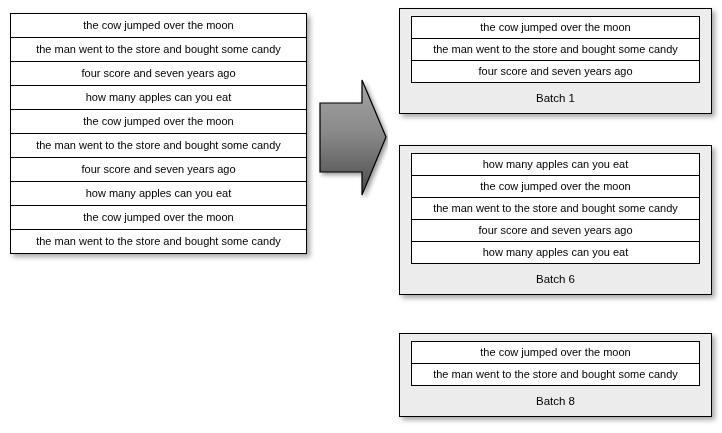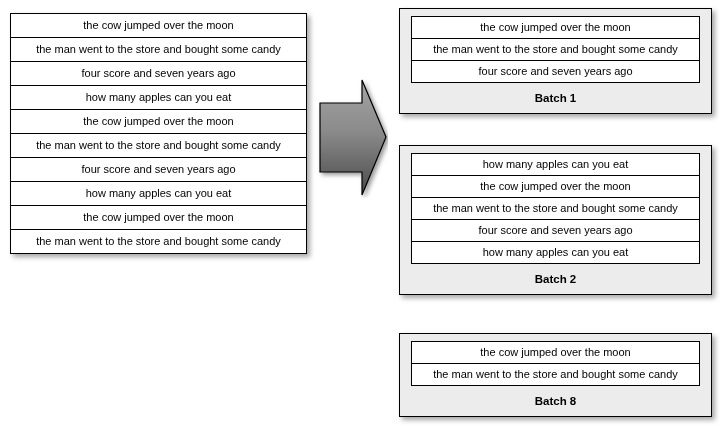--- a/index.html
+++ b/index.html
@@ -74,21 +74,21 @@
     background: #ffffff;
     white-space: nowrap;
     overflow: hidden;
   }
   .batch-table .row:last-child {
     border-bottom: none;
   }
   .batch-label {
     text-align: center;
     font-size: 11.5px;
-    font-weight: bold;
+    font-weight: normal;
     padding: 9px 0 9px 0;
     color: #000000;
   }
 
   #batch-1 { top: 8px; }
   #batch-2 { top: 145px; }
   #batch-3 { top: 333px; }
 </style>
 </head>
 <body>
@@ -130,21 +130,21 @@
 </div>
 
 <div class="batch" id="batch-2">
   <div class="batch-table">
     <div class="row">how many apples can you eat</div>
     <div class="row">the cow jumped over the moon</div>
     <div class="row">the man went to the store and bought some candy</div>
     <div class="row">four score and seven years ago</div>
     <div class="row">how many apples can you eat</div>
   </div>
-  <div class="batch-label">Batch 2</div>
+  <div class="batch-label">Batch 6</div>
 </div>
 
 <div class="batch" id="batch-3">
   <div class="batch-table">
     <div class="row">the cow jumped over the moon</div>
     <div class="row">the man went to the store and bought some candy</div>
   </div>
   <div class="batch-label">Batch 8</div>
 </div>
 

